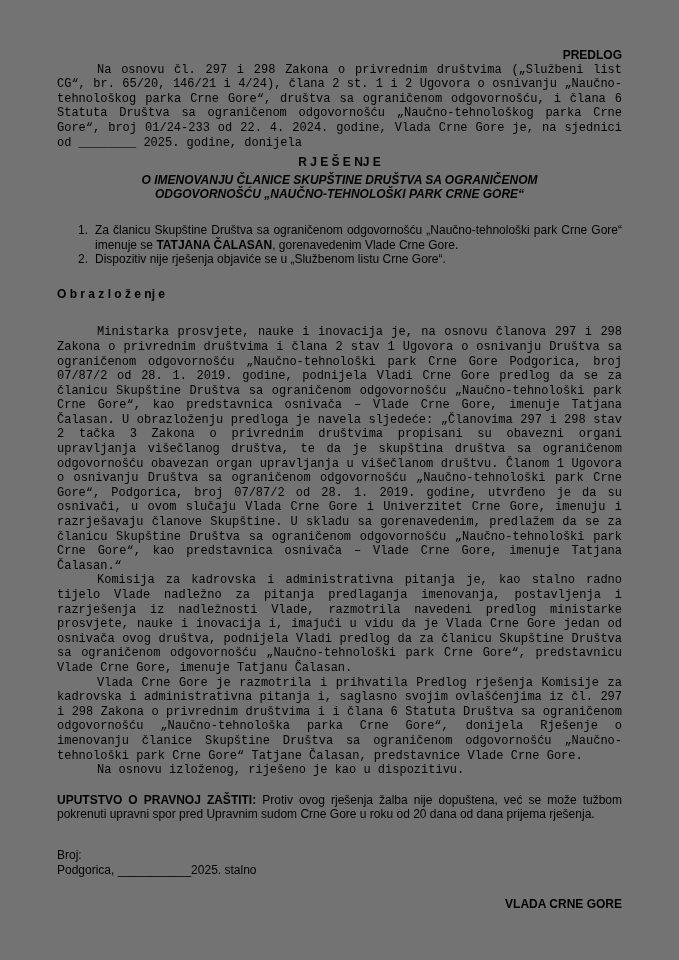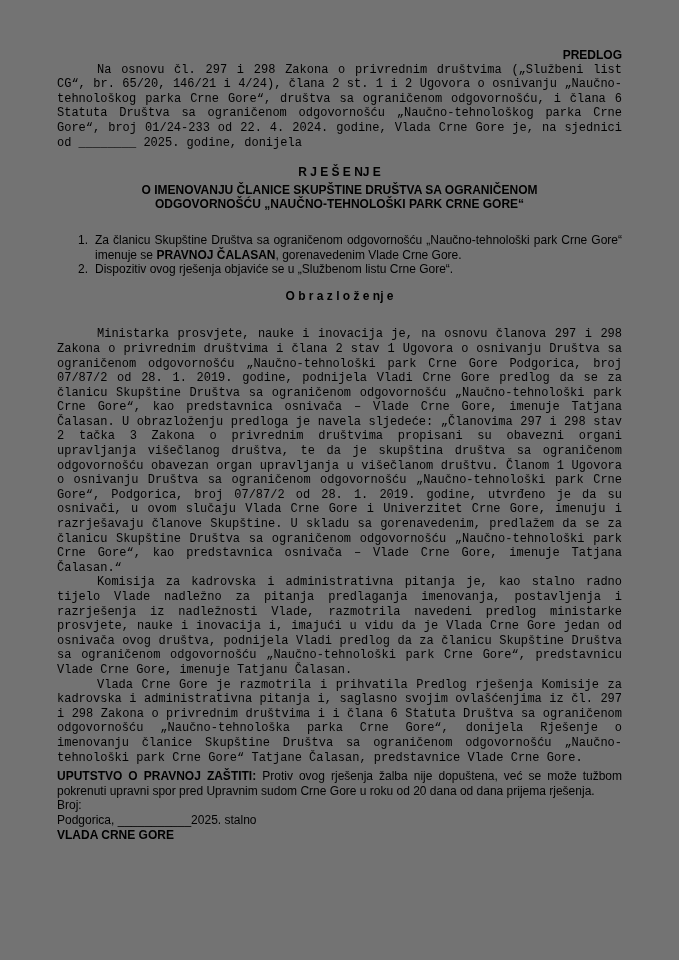--- a/index.html
+++ b/index.html
@@ -15,38 +15,38 @@
     line-height: 14.6px;
     color: #000;
   }
   p { margin: 0; }
   .bold { font-weight: bold; }
   .just { text-align: justify; font-family: Liberation Mono, monospace; }
   .indent { text-indent: 40px; }
 
   .predlog { text-align: right; font-weight: bold; }
 
-  .title-block { margin-top: 15px; text-align: center; font-weight: bold; }
+  .title-block { margin-top: 5px; text-align: center; font-weight: bold; }
   .title-line1 { margin-bottom: 3px; }
-  .title-line2 { max-width: 500px; margin: 0 auto; }
+  .title-line2 { max-width: 500px; margin: 0 auto; font-style: italic; }
 
   .list { margin-top: 21px; }
   .list-row { display: flex; padding-left: 21px; }
   .list-num { flex: 0 0 17px; }
   .list-text { flex: 1; text-align: justify; }
 
-  .obraz-heading { margin-top: 12px; text-align: center; font-weight: bold; }
+  .obraz-heading { margin-top: 20px; font-weight: bold; }
 
   .body-paras { margin-top: 24px; }
 
-  .remedy { margin-top: 4px; text-align: justify; }
+  .remedy { margin-top: 15px; text-align: justify; }
 
-  .footer-block { }
+  .footer-block { margin-top: 26px; }
 
-  .gov-name { text-align: left; font-weight: bold; }
+  .gov-name { margin-top: 20px; text-align: right; font-weight: bold; }
 
   .signer { margin-top: 32px; margin-left: 25%; width: 75%; text-align: center; }
   .signer-title { font-weight: bold; margin-bottom: 1px; }
 </style>
 </head>
 <body>
 
 <div class="page">
 
   <div class="predlog">PREDLOG</div>
@@ -54,34 +54,35 @@
   <p class="just indent">Na osnovu čl. 297 i 298 Zakona o privrednim društvima („Službeni list CG“, br. 65/20, 146/21 i 4/24), člana 2 st. 1 i 2 Ugovora o osnivanju „Naučno-tehnološkog parka Crne Gore“, društva sa ograničenom odgovornošću, i člana 6 Statuta Društva sa ograničenom odgovornošću „Naučno-tehnološkog parka Crne Gore“, broj 01/24-233 od 22. 4. 2024. godine, Vlada Crne Gore je, na sjednici od ________ 2025. godine, donijela</p>
 
   <div class="title-block">
     <div class="title-line1">R J E Š E NJ E</div>
     <div class="title-line2">O IMENOVANJU ČLANICE SKUPŠTINE DRUŠTVA SA OGRANIČENOM ODGOVORNOŠĆU „NAUČNO-TEHNOLOŠKI PARK CRNE GORE“</div>
   </div>
 
   <div class="list">
     <div class="list-row">
       <span class="list-num">1.</span>
-      <p class="list-text"><span>Za članicu Skupštine Društva sa ograničenom odgovornošću „Naučno-tehnološki park Crne Gore“ imenuje se </span><span class="bold">PRAVNOJ ČALASAN</span><span>, gorenavedenim Vlade Crne Gore.</span></p>
+      <p class="list-text"><span>Za članicu Skupštine Društva sa ograničenom odgovornošću „Naučno-tehnološki park Crne Gore“ imenuje se </span><span class="bold">TATJANA ČALASAN</span><span>, gorenavedenim Vlade Crne Gore.</span></p>
     </div>
     <div class="list-row">
       <span class="list-num">2.</span>
-      <p class="list-text"><span>Dispozitiv ovog rješenja objaviće se u „Službenom listu Crne Gore“.</span><span class="bold"></span><span></span></p>
+      <p class="list-text"><span>Dispozitiv nije rješenja objaviće se u „Službenom listu Crne Gore“.</span><span class="bold"></span><span></span></p>
     </div>
   </div>
 
   <div class="obraz-heading">O b r a z l o ž e nj e</div>
 
   <div class="body-paras">
     <p class="just indent">Ministarka prosvjete, nauke i inovacija je, na osnovu članova 297 i 298 Zakona o privrednim društvima i člana 2 stav 1 Ugovora o osnivanju Društva sa ograničenom odgovornošću „Naučno-tehnološki park Crne Gore Podgorica, broj 07/87/2 od 28. 1. 2019. godine, podnijela Vladi Crne Gore predlog da se za članicu Skupštine Društva sa ograničenom odgovornošću „Naučno-tehnološki park Crne Gore“, kao predstavnica osnivača – Vlade Crne Gore, imenuje Tatjana Čalasan. U obrazloženju predloga je navela sljedeće: „Članovima 297 i 298 stav 2 tačka 3 Zakona o privrednim društvima propisani su obavezni organi upravljanja višečlanog društva, te da je skupština društva sa ograničenom odgovornošću obavezan organ upravljanja u višečlanom društvu. Članom 1 Ugovora o osnivanju Društva sa ograničenom odgovornošću „Naučno-tehnološki park Crne Gore“, Podgorica, broj 07/87/2 od 28. 1. 2019. godine, utvrđeno je da su osnivači, u ovom slučaju Vlada Crne Gore i Univerzitet Crne Gore, imenuju i razrješavaju članove Skupštine. U skladu sa gorenavedenim, predlažem da se za članicu Skupštine Društva sa ograničenom odgovornošću „Naučno-tehnološki park Crne Gore“, kao predstavnica osnivača – Vlade Crne Gore, imenuje Tatjana Čalasan.“</p>
     <p class="just indent">Komisija za kadrovska i administrativna pitanja je, kao stalno radno tijelo Vlade nadležno za pitanja predlaganja imenovanja, postavljenja i razrješenja iz nadležnosti Vlade, razmotrila navedeni predlog ministarke prosvjete, nauke i inovacija i, imajući u vidu da je Vlada Crne Gore jedan od osnivača ovog društva, podnijela Vladi predlog da za članicu Skupštine Društva sa ograničenom odgovornošću „Naučno-tehnološki park Crne Gore“, predstavnicu Vlade Crne Gore, imenuje Tatjanu Čalasan.</p>
     <p class="just indent">Vlada Crne Gore je razmotrila i prihvatila Predlog rješenja Komisije za kadrovska i administrativna pitanja i, saglasno svojim ovlašćenjima iz čl. 297 i 298 Zakona o privrednim društvima i i člana 6 Statuta Društva sa ograničenom odgovornošću „Naučno-tehnološka parka Crne Gore“, donijela Rješenje o imenovanju članice Skupštine Društva sa ograničenom odgovornošću „Naučno-tehnološki park Crne Gore“ Tatjane Čalasan, predstavnice Vlade Crne Gore.</p>
+    <p class="just indent">Na osnovu izloženog, riješeno je kao u dispozitivu.</p>
   </div>
 
   <p class="remedy"><span class="bold">UPUTSTVO O PRAVNOJ ZAŠTITI:</span><span> Protiv ovog rješenja žalba nije dopuštena, već se može tužbom pokrenuti upravni spor pred Upravnim sudom Crne Gore u roku od 20 dana od dana prijema rješenja.</span></p>
 
   <div class="footer-block">
     <p>Broj:</p>
     <p>Podgorica, ___________2025. stalno</p>
   </div>
 
   <div class="gov-name">VLADA CRNE GORE</div>

